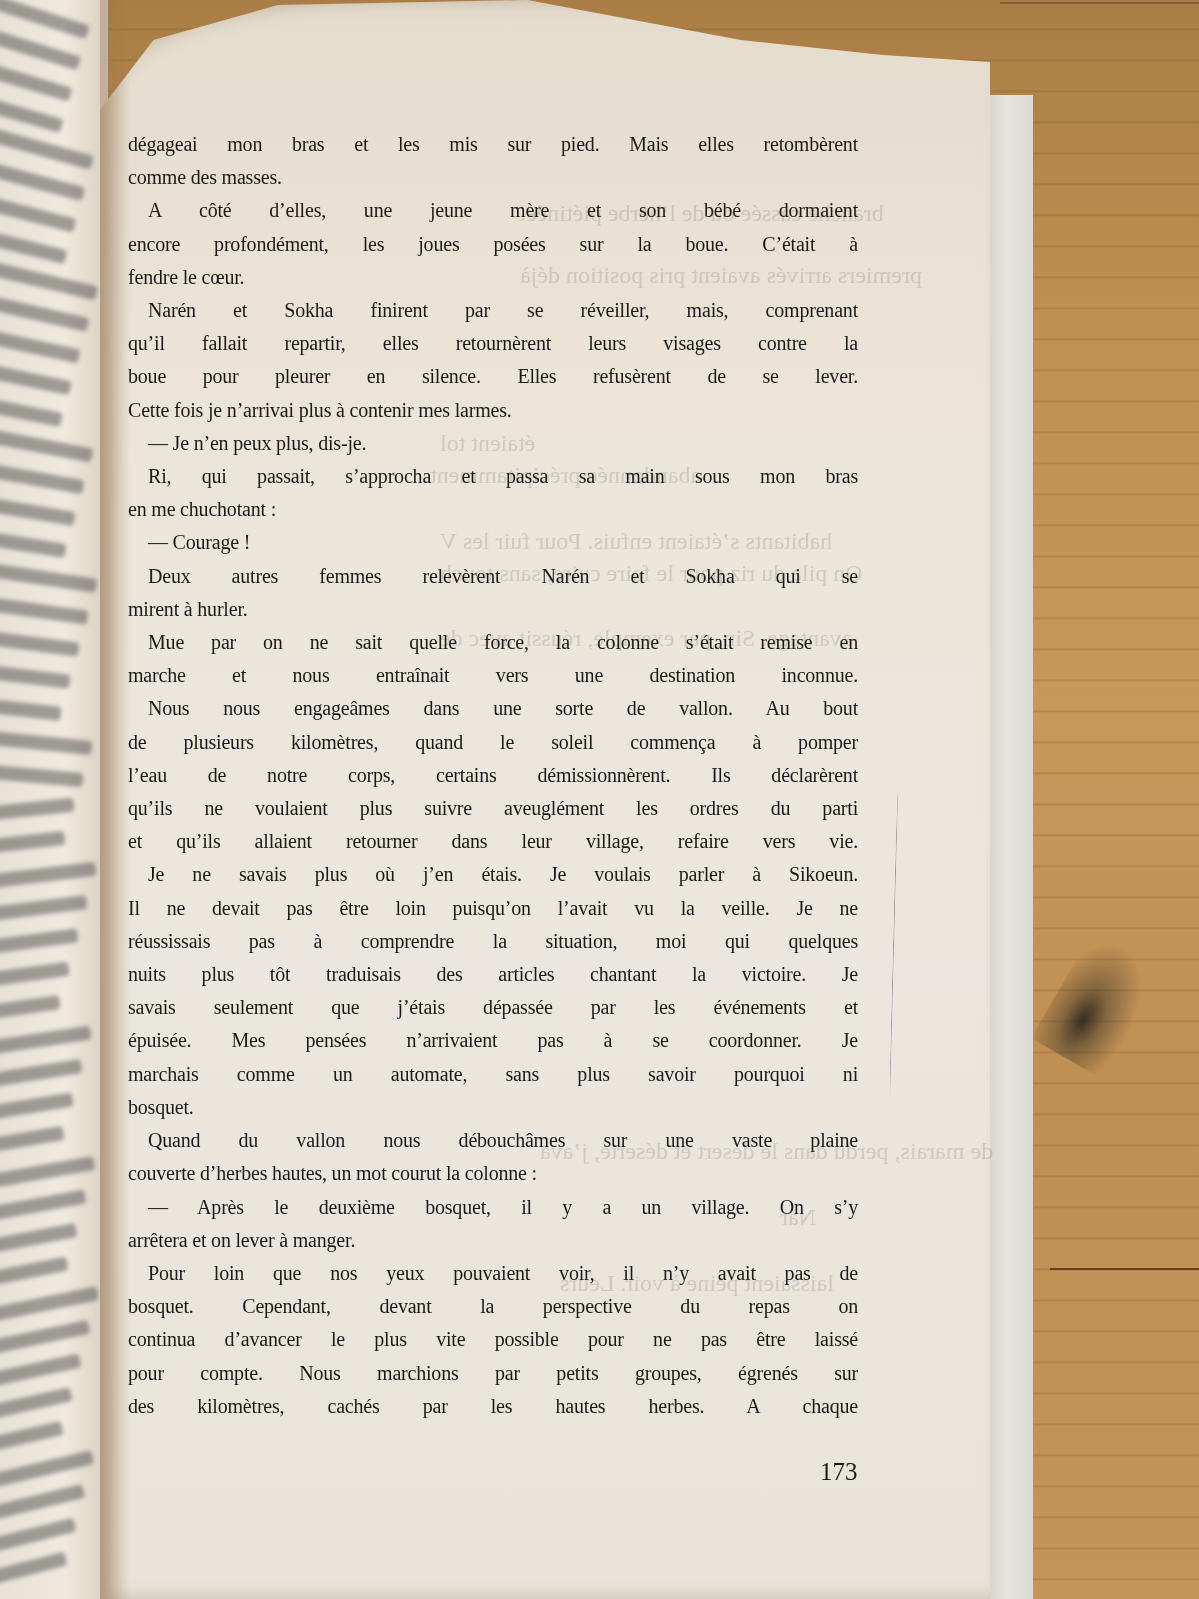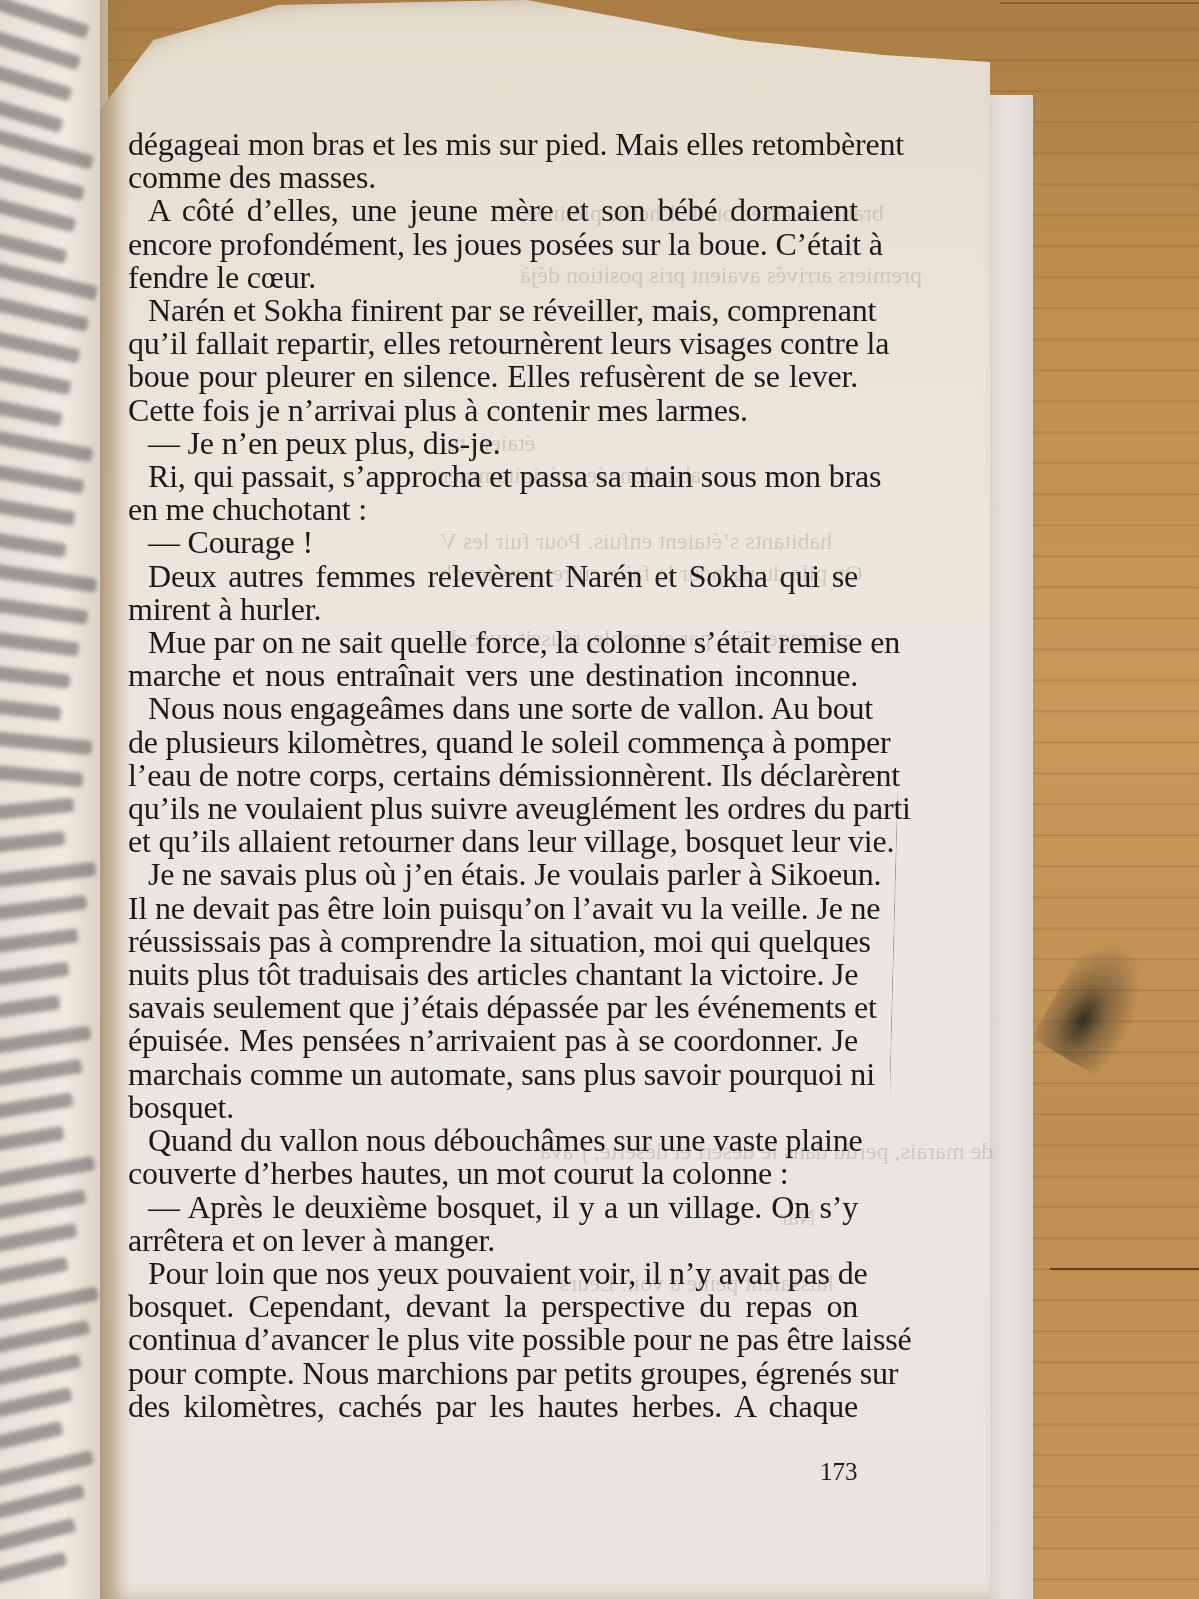--- a/index.html
+++ b/index.html
@@ -52,21 +52,21 @@
       box-shadow: inset 12px 0 18px rgba(120,95,60,0.35);
     }
     .gutter-shade {
       position: absolute; left: 100px; top: 0; width: 30px; height: 1599px;
       background: linear-gradient(90deg, rgba(150,120,80,0.45), rgba(150,120,80,0));
     }
     
     .text-block {
       position: absolute; left: 128px; top: 128px; width: 730px;
       color: #1c1a17;
-      font-size: 32px;
+      font-size: 20px;
       line-height: 33.2px;
       text-align: justify;
       letter-spacing: -0.2px;
     }
     .text-block .line {
       display: block;
       white-space: nowrap;
       text-align-last: justify;
       text-align: justify;
     }
@@ -184,21 +184,21 @@
     <span class="line last">en me chuchotant :</span>
     <span class="line indent last">— Courage !</span>
     <span class="line indent">Deux autres femmes relevèrent Narén et Sokha qui se</span>
     <span class="line last">mirent à hurler.</span>
     <span class="line indent">Mue par on ne sait quelle force, la colonne s’était remise en</span>
     <span class="line">marche et nous entraînait vers une destination inconnue.</span>
     <span class="line indent">Nous nous engageâmes dans une sorte de vallon. Au bout</span>
     <span class="line">de plusieurs kilomètres, quand le soleil commença à pomper</span>
     <span class="line">l’eau de notre corps, certains démissionnèrent. Ils déclarèrent</span>
     <span class="line">qu’ils ne voulaient plus suivre aveuglément les ordres du parti</span>
-    <span class="line">et qu’ils allaient retourner dans leur village, bosquet leur vie.</span>
+    <span class="line">et qu’ils allaient retourner dans leur village, refaire vers vie.</span>
     <span class="line indent">Je ne savais plus où j’en étais. Je voulais parler à Sikoeun.</span>
     <span class="line">Il ne devait pas être loin puisqu’on l’avait vu la veille. Je ne</span>
     <span class="line">réussissais pas à comprendre la situation, moi qui quelques</span>
     <span class="line">nuits plus tôt traduisais des articles chantant la victoire. Je</span>
     <span class="line">savais seulement que j’étais dépassée par les événements et</span>
     <span class="line">épuisée. Mes pensées n’arrivaient pas à se coordonner. Je</span>
     <span class="line">marchais comme un automate, sans plus savoir pourquoi ni</span>
     <span class="line last">bosquet.</span>
     <span class="line indent">Quand du vallon nous débouchâmes sur une vaste plaine</span>
     <span class="line last">couverte d’herbes hautes, un mot courut la colonne :</span>

